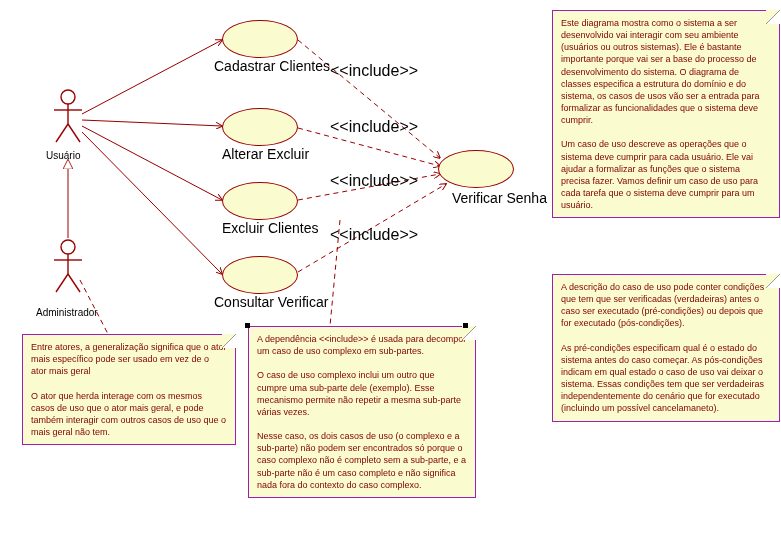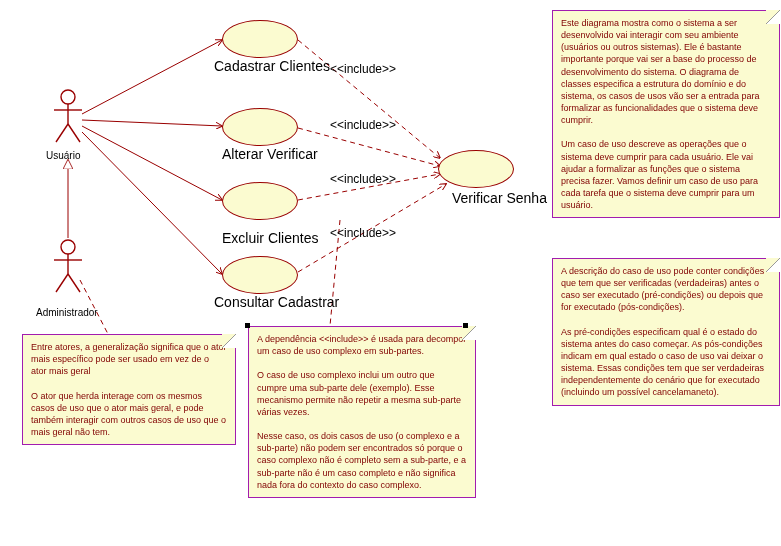--- a/index.html
+++ b/index.html
@@ -2,21 +2,21 @@
 <html><head>
 <meta charset="utf-8">
 <style>
   html,body{margin:0;padding:0;width:781px;height:546px;background:#fff;font-family:Arial,Helvetica,sans-serif;font-size:10px;color:#000;overflow:hidden}
   .canvas{position:relative;width:781px;height:546px}
   .actor{position:absolute;width:36px}
   .actor svg{display:block}
   .actor-label{position:absolute;font-size:10px;text-align:left;white-space:nowrap}
   .usecase{position:absolute;width:74px;height:36px;border:1px solid #900;border-radius:50%/50%;background:#fbfbd0}
   .uc-label{position:absolute;font-size:14px;white-space:nowrap}
-  .inc-label{position:absolute;font-size:12px;white-space:nowrap}
+  .inc-label{position:absolute;font-size:16px;white-space:nowrap}
   .note{position:absolute;background:#fbfbd0;border:1px solid #a21caf;padding:6px 8px;font-size:9px;line-height:1.35;color:#800000}
   .note .fold{position:absolute;top:-1px;right:-1px;width:14px;height:14px;background:linear-gradient(135deg,#fbfbd0 0 49%,#999 50% 52%,#fff 53% 100%)}
   .handle{position:absolute;width:5px;height:5px;background:#000}
   svg.wires{position:absolute;left:0;top:0;pointer-events:none}
 </style>
 </head>
 <body>
 
 <div class="canvas">
 
@@ -69,44 +69,44 @@
           <line x1="18" y1="36" x2="30" y2="54"></line>
         </g>
       </svg>
   </div>
   <div class="actor-label" style="left:36px;top:307px">Administrador</div>
 
   <div class="usecase" style="left:222px;top:20px"></div>
   <div class="uc-label" style="left:214px;top:58px">Cadastrar Clientes</div>
 
   <div class="usecase" style="left:222px;top:108px"></div>
-  <div class="uc-label" style="left:222px;top:146px">Alterar Verificar</div>
+  <div class="uc-label" style="left:222px;top:146px">Alterar Excluir</div>
 
   <div class="usecase" style="left:222px;top:182px"></div>
-  <div class="uc-label" style="left:222px;top:230px">Excluir Clientes</div>
+  <div class="uc-label" style="left:222px;top:220px">Excluir Clientes</div>
 
   <div class="usecase" style="left:222px;top:256px"></div>
-  <div class="uc-label" style="left:214px;top:294px">Consultar Cadastrar</div>
+  <div class="uc-label" style="left:214px;top:294px">Consultar Verificar</div>
 
   <div class="usecase" style="left:438px;top:150px"></div>
   <div class="uc-label" style="left:452px;top:190px">Verificar Senha</div>
 
   <div class="inc-label" style="left:330px;top:62px">&lt;&lt;include&gt;&gt;</div>
   <div class="inc-label" style="left:330px;top:118px">&lt;&lt;include&gt;&gt;</div>
   <div class="inc-label" style="left:330px;top:172px">&lt;&lt;include&gt;&gt;</div>
   <div class="inc-label" style="left:330px;top:226px">&lt;&lt;include&gt;&gt;</div>
 
   <div class="note" style="left:552px;top:10px;width:210px">
     <div class="fold"></div>
     <span style="white-space:pre-line">Este diagrama mostra como o sistema a ser desenvolvido vai interagir com seu ambiente (usuários ou outros sistemas). Ele é bastante importante porque vai ser a base do processo de desenvolvimento do sistema. O diagrama de classes especifica a estrutura do domínio e do sistema, os casos de usos vão ser a entrada para formalizar as funcionalidades que o sistema deve cumprir.
 
 Um caso de uso descreve as operações que o sistema deve cumprir para cada usuário. Ele vai ajudar a formalizar as funções que o sistema precisa fazer. Vamos definir um caso de uso para cada tarefa que o sistema deve cumprir para um usuário.</span>
   </div>
 
-  <div class="note" style="left:552px;top:258px;width:210px">
+  <div class="note" style="left:552px;top:274px;width:210px">
     <div class="fold"></div>
     <span style="white-space:pre-line">A descrição do caso de uso pode conter condições que tem que ser verificadas (verdadeiras) antes o caso ser executado (pré-condições) ou depois que for executado (pós-condições).
 
 As pré-condições especificam qual é o estado do sistema antes do caso começar. As pós-condições indicam em qual estado o caso de uso vai deixar o sistema. Essas condições tem que ser verdadeiras independentemente do cenário que for executado (incluindo um possível cancelamaneto).</span>
   </div>
 
   <div class="note" style="left:22px;top:334px;width:196px">
     <div class="fold"></div>
     <span style="white-space:pre-line">Entre atores, a generalização significa que o ator mais específico pode ser usado em vez de o ator mais geral
 

